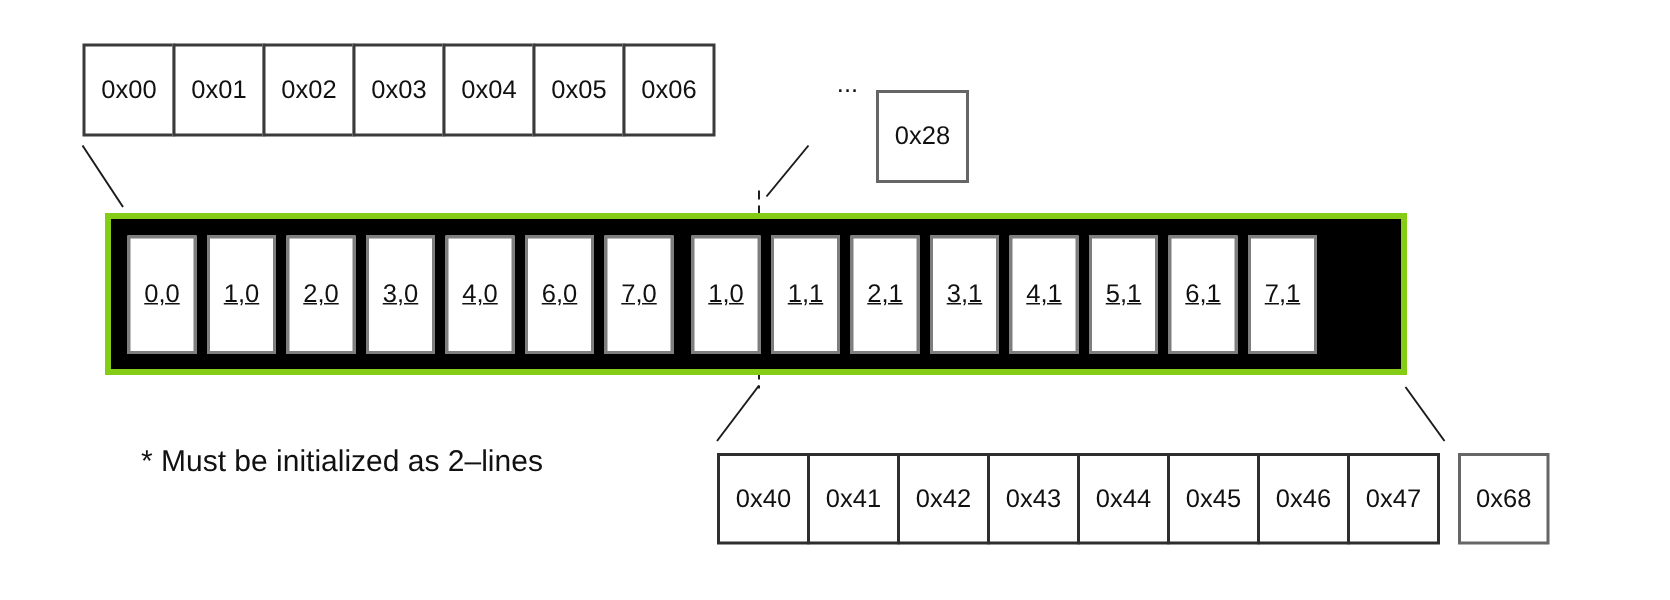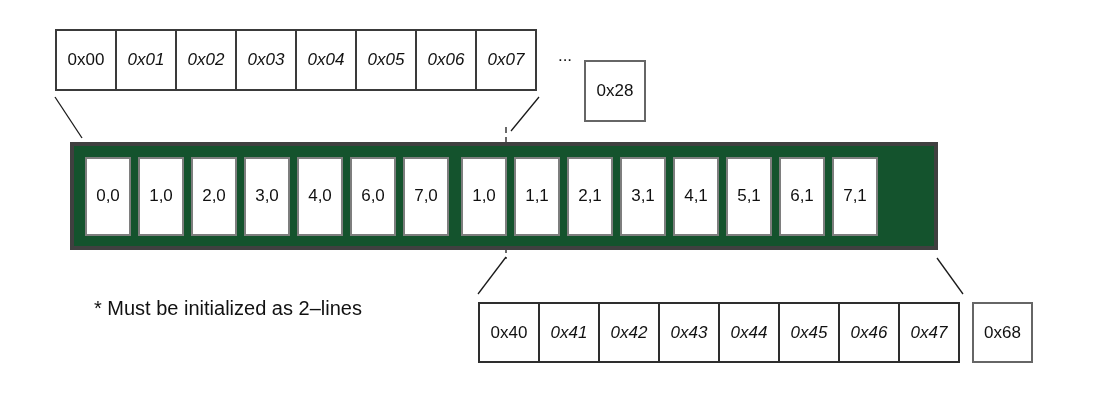--- a/index.html
+++ b/index.html
@@ -17,45 +17,46 @@
   
   .addr-row{position:absolute;display:flex;}
   .addr-cell{
     box-sizing:border-box;
     width:62px;height:62px;
     border:2px solid #3a3a3a;
     display:flex;align-items:center;justify-content:center;
     font-size:17px;letter-spacing:0;
     background:#ffffff;
   }
-  .addr-row .addr-cell + .addr-cell{margin-left:-2px;font-style:italic;}
+  .addr-row .addr-cell + .addr-cell{margin-left:-2px;}
   .addr-row.bottom .addr-cell{height:61px;border-color:#2e2e2e;text-align:center;}
 
   .ellipsis{
     position:absolute;
     font-size:17px;
     text-align:center;
   }
   .single-box{
     position:absolute;box-sizing:border-box;
     width:62px;height:62px;
     border:2px solid #666666;
     display:flex;align-items:center;justify-content:center;
     font-size:17px;background:#ffffff;
   }
 
   
   .buffer{
     position:absolute;left:70px;top:142px;
     box-sizing:border-box;
     width:868px;height:108px;
-    border:4px solid #404040;
+    border:4px solid #84cc16;
     display:flex;align-items:center;
     padding-left:11px;
-    background:#14532d;
+    background:#000000;
+    text-decoration:underline;
   }
   .bgroup{display:flex;gap:7px;}
   .bgroup.right{margin-left:12px;}
   .bcell{
     box-sizing:border-box;
     width:46px;height:79px;
     border:2px solid #7e7e7e;
     display:flex;align-items:center;justify-content:center;
     font-size:17px;background:#ffffff;
   }
@@ -79,21 +80,20 @@
   </svg>
 
   <div class="addr-row" style="left:55px;top:29px;">
       <div class="addr-cell">0x00</div>
       <div class="addr-cell">0x01</div>
       <div class="addr-cell">0x02</div>
       <div class="addr-cell">0x03</div>
       <div class="addr-cell">0x04</div>
       <div class="addr-cell">0x05</div>
       <div class="addr-cell">0x06</div>
-      <div class="addr-cell">0x07</div>
     </div>
   <span class="ellipsis" style="left:549px;top:29px;width:32px;height:54px;line-height:54px;">...</span>
   <div class="single-box" style="left:584px;top:29px;margin-top:31px;">0x28</div>
 
   <div class="buffer">
     <div class="bgroup">
         <div class="bcell">0,0</div>
         <div class="bcell">1,0</div>
         <div class="bcell">2,0</div>
         <div class="bcell">3,0</div>

